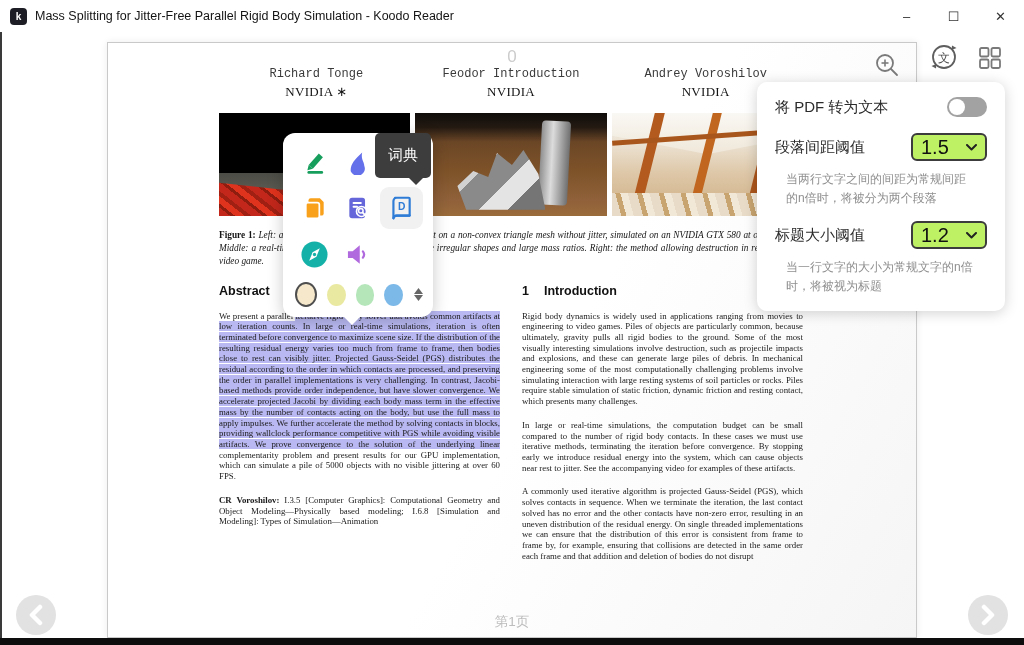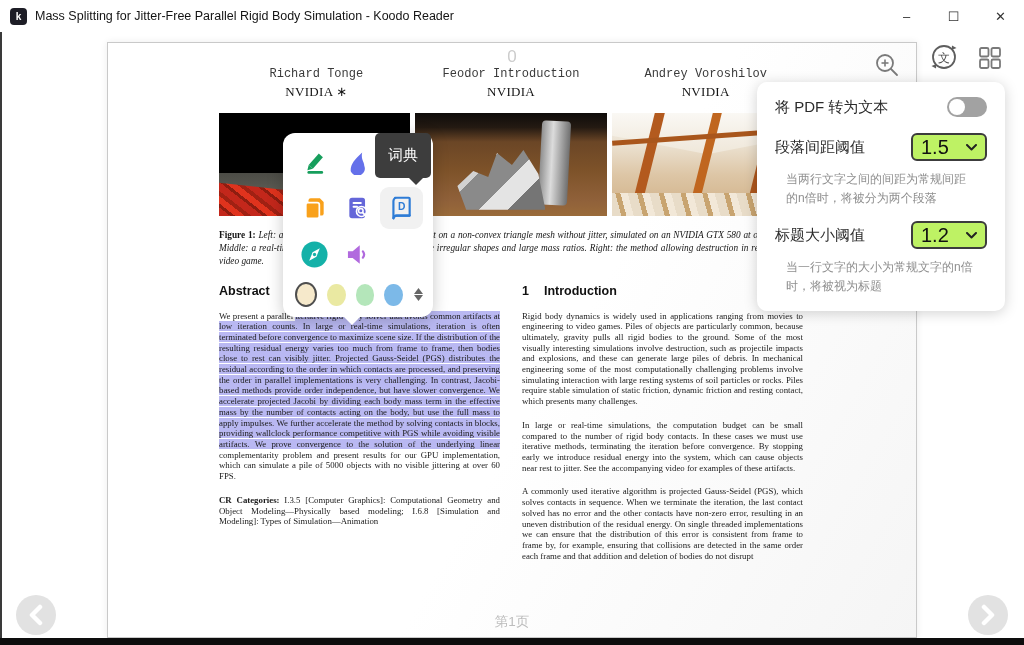--- a/index.html
+++ b/index.html
@@ -193,21 +193,21 @@
           <div class="fig3-floor"></div>
         </div>
       </div>
 
       <p class="figure-caption"><span class="cap-label">Figure 1:</span> <span>Left: a pile of 5000 rigid bodies coming to rest on a non-convex triangle mesh without jitter, simulated on an NVIDIA GTX 580 at over 60 FPS. Middle: a real-time fracture simulation. The debris have irregular shapes and large mass ratios. Right: the method allowing destruction in real-time in a video game.</span></p>
 
       <div class="columns">
         <div class="col">
           <div class="sec-heading">Abstract</div>
           <p class="pdf-par"><span>We present a parallel </span><span class="hl">iterative rigid body solver that avoids common artifacts at low iteration counts. In large or real-time simulations, iteration is often terminated before convergence to maximize scene size. If the distribution of the resulting residual energy varies too much from frame to frame, then bodies close to rest can visibly jitter. Projected Gauss-Seidel (PGS) distributes the residual according to the order in which contacts are processed, and preserving the order in parallel implementations is very challenging. In contrast, Jacobi-based methods provide order independence, but have slower convergence. We accelerate projected Jacobi by dividing each body mass term in the effective mass by the number of contacts acting on the body, but use the full mass to apply impulses. We further accelerate the method by solving contacts in blocks, providing wallclock performance competitive with PGS while avoiding visible artifacts. We prove convergence to the solution of the underlying linear </span><span>complementarity problem and present results for our GPU implementation, which can simulate a pile of 5000 objects with no visible jittering at over 60 FPS.</span></p>
-          <p class="pdf-par cr-par"><span class="bold">CR Categories:</span><span> I.3.5 [Computer Graphics]: Computational Geometry and Object Modeling—Physically based modeling; I.6.8 [Simulation and Modeling]: Types of Simulation—Animation</span></p>
+          <p class="pdf-par cr-par"><span class="bold">CR Voroshilov:</span><span> I.3.5 [Computer Graphics]: Computational Geometry and Object Modeling—Physically based modeling; I.6.8 [Simulation and Modeling]: Types of Simulation—Animation</span></p>
         </div>
         <div class="col">
           <div class="sec-heading"><span class="sec-num">1</span><span>Introduction</span></div>
           <p class="pdf-par">Rigid body dynamics is widely used in applications ranging from movies to engineering to video games. Piles of objects are particularly common, because ultimately, gravity pulls all rigid bodies to the ground. Some of the most visually interesting simulations involve destruction, such as projectile impacts and explosions, and these can generate large piles of debris. In mechanical engineering some of the most computationally challenging problems involve simulating interaction with large resting systems of soil particles or rocks. Piles require stable simulation of static friction, dynamic friction and resting contact, which presents many challenges.</p>
           <p class="pdf-par">In large or real-time simulations, the computation budget can be small compared to the number of rigid body contacts. In these cases we must use iterative methods, terminating the iteration before convergence. By stopping early we introduce residual energy into the system, which can cause objects near rest to jitter. See the accompanying video for examples of these artifacts.</p>
           <p class="pdf-par">A commonly used iterative algorithm is projected Gauss-Seidel (PGS), which solves contacts in sequence. When we terminate the iteration, the last contact solved has no error and the other contacts have non-zero error, resulting in an uneven distribution of the residual energy. On single threaded implementations we can ensure that the distribution of this error is consistent from frame to frame by, for example, ensuring that collisions are detected in the same order each frame and that addition and deletion of bodies do not disrupt</p>
         </div>
       </div>
     </div>
 

